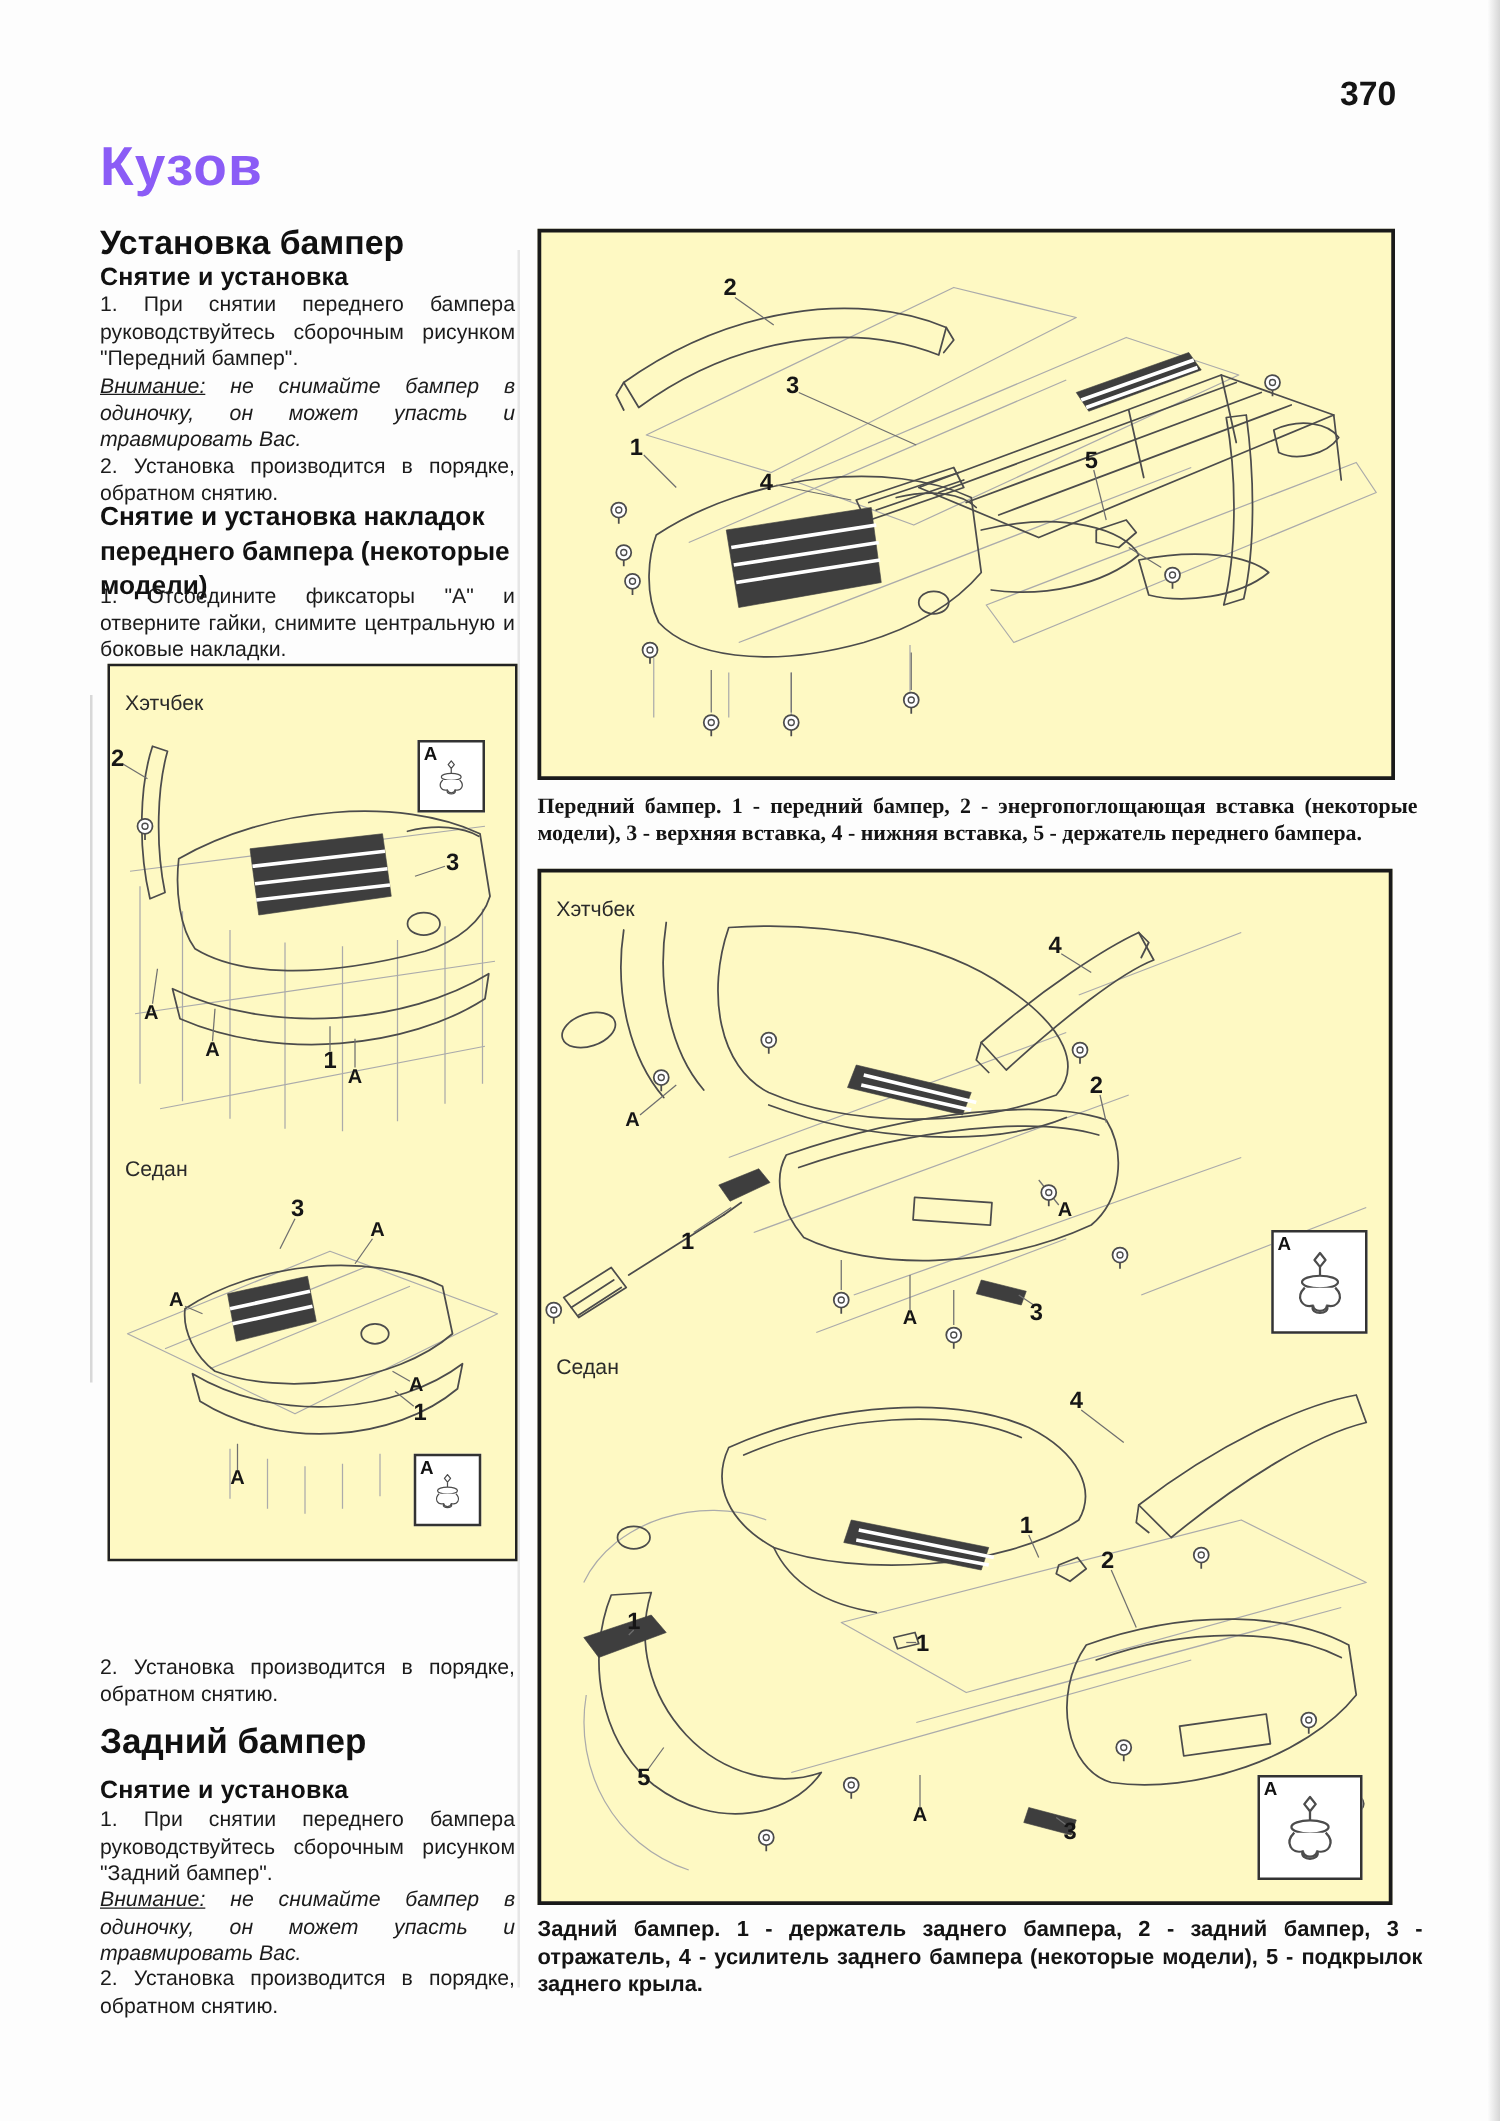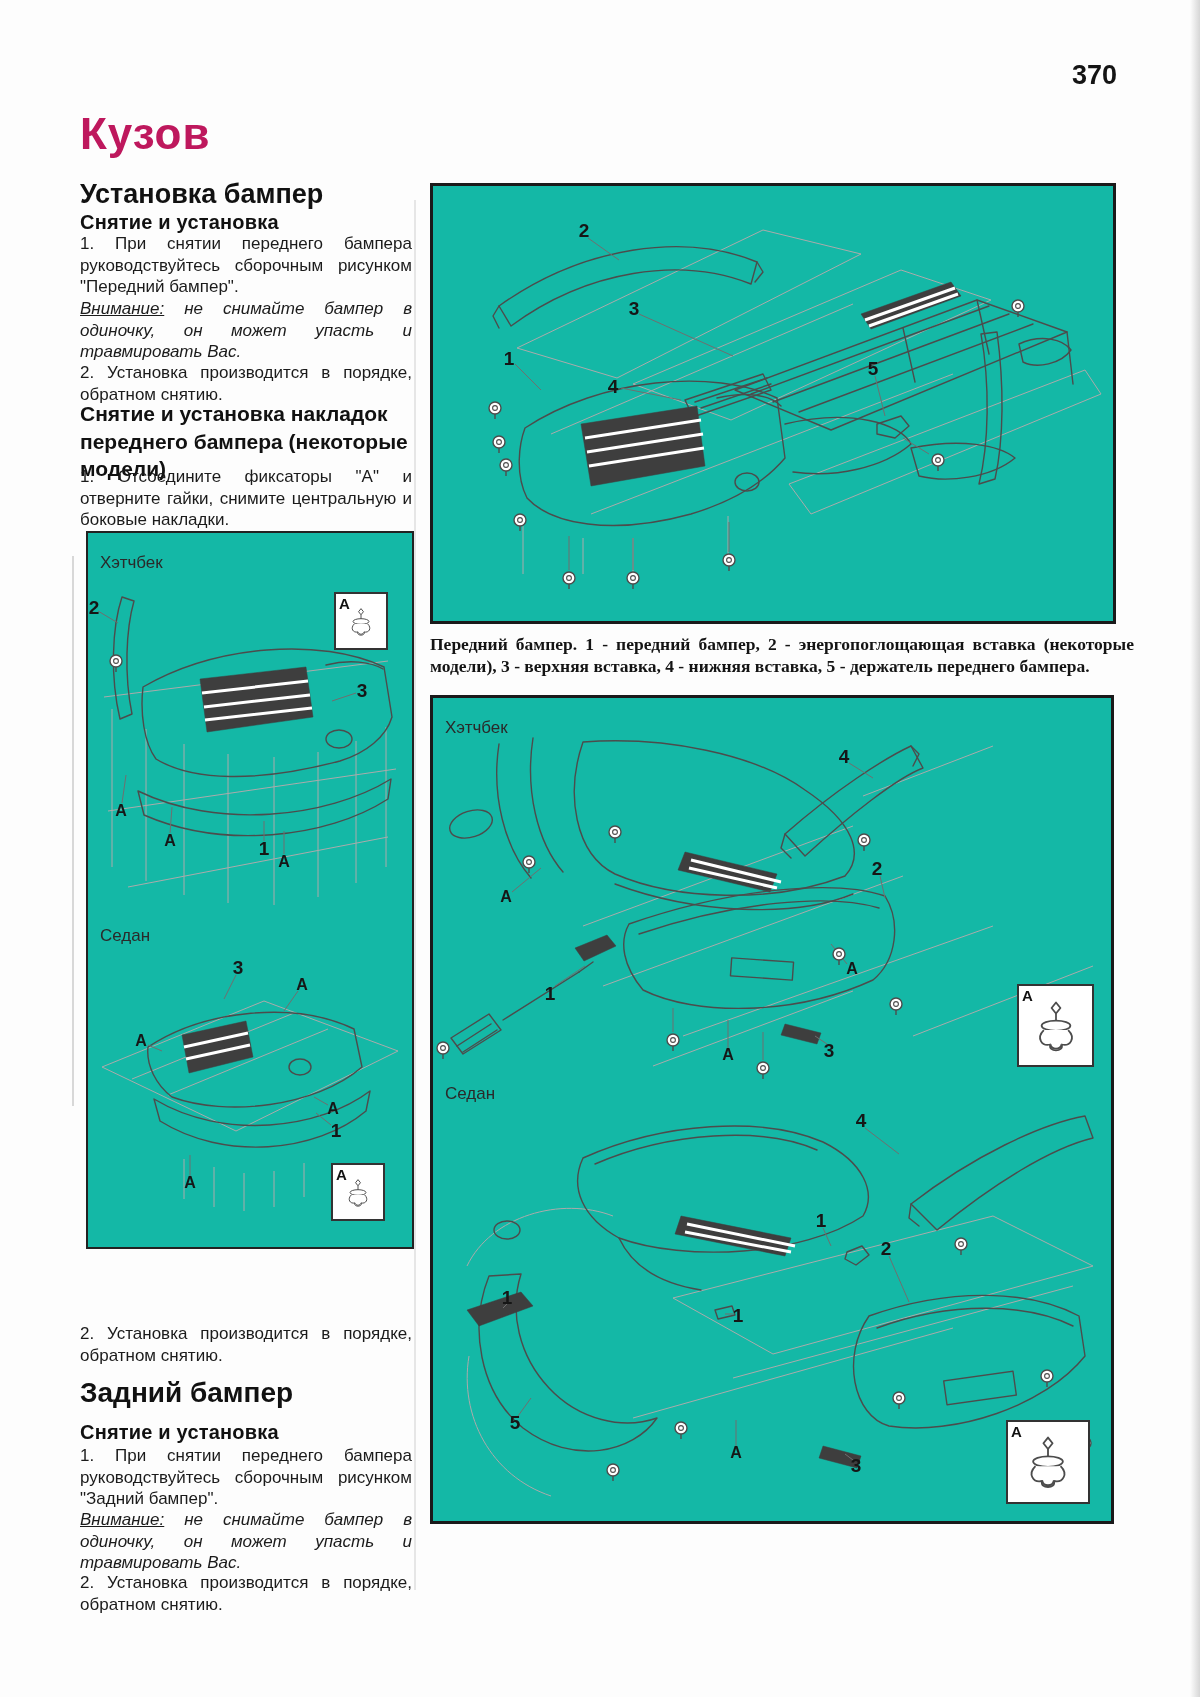--- a/index.html
+++ b/index.html
@@ -2,29 +2,29 @@
 <html lang="ru"><head>
 <meta charset="utf-8">
 <style>
   html,body{margin:0;padding:0;background:#e9e9e9;}
   .page{position:relative;width:1200px;height:1697px;margin:0 auto;background:#fdfdfd;
         font-family:"Liberation Sans",sans-serif;color:#1b1b1b;overflow:hidden;}
   .page::after{content:"";position:absolute;right:0;top:0;width:10px;height:100%;
         background:linear-gradient(to left,#d6d6d6,rgba(255,255,255,0));pointer-events:none;}
   .abs{position:absolute;}
   .page-number{font-size:27px;font-weight:bold;color:#141414;}
-  .h1{font-size:44px;font-weight:bold;letter-spacing:1px;color:#be185d;line-height:1;}
+  .h1{font-size:44px;font-weight:bold;letter-spacing:1px;color:#8b5cf6;line-height:1;}
   .h2{font-size:27px;font-weight:bold;color:#111;line-height:1.05;}
   .h3{font-size:20px;font-weight:bold;color:#111;line-height:1.3;letter-spacing:.2px;}
   .h3big{font-size:21px;font-weight:bold;color:#111;line-height:1.32;}
   .p{width:332px;font-size:17px;line-height:21.5px;text-align:justify;}
   .warn{font-style:italic;}
   .warn .u{text-decoration:underline;}
   .cap{font-weight:bold;font-size:17.5px;line-height:22px;text-align:justify;color:#141414;}
-  .frame{position:absolute;background:#14b8a6;border:2px solid #222;}
+  .frame{position:absolute;background:#fef9c3;border:2px solid #222;}
   .frame.thick{border-width:3px;border-color:#1a1a1a;}
   .fig-label{position:absolute;font-size:17px;color:#2a2a2a;}
   .sketch{position:absolute;}
   .ln{stroke:#4c4c4c;fill:none;stroke-width:1.4;stroke-linejoin:round;stroke-linecap:round;}
   .lt{stroke:#ababab;fill:none;stroke-width:1;stroke-linejoin:round;}
   .ld{stroke:#6f6f6f;fill:none;stroke-width:1;}
   .gd{fill:#3e3e3e;stroke:#3e3e3e;stroke-width:.5;}
   .gs path{stroke:#fff;stroke-width:3;fill:none;}
   .inset{position:absolute;border:2px solid #333;background:#fff;}
   .inset-a{position:absolute;left:3px;top:1px;font-weight:bold;font-size:15px;color:#111;}
@@ -317,20 +317,21 @@
     </svg>
 
     <div class="inset" style="left:573px;top:722px;width:80px;height:80px;">
       <span class="inset-a">A</span>
       <svg class="inset-svg" width="54" height="64" viewBox="-22 -30 44 56">
           <use href="#g-clip"></use>
         </svg>
     </div>
   </div>
 
+  <div class="abs cap" style="left:430px;top:1532px;width:708px;">Задний бампер. 1 - держатель заднего бампера, 2 - задний бампер, 3 - отражатель, 4 - усилитель заднего бампера (некоторые модели), 5 - подкрылок заднего крыла.</div>
 
   <div class="callouts" id="callout-layer">
       <span class="callout" style="left: 94px; top: 608px;">2</span>
       <span class="callout" style="left: 362px; top: 691px;">3</span>
       <span class="callout letter" style="left: 121px; top: 811px;">A</span>
       <span class="callout letter" style="left: 170px; top: 841px;">A</span>
       <span class="callout" style="left: 264px; top: 849px;">1</span>
       <span class="callout letter" style="left: 284px; top: 862px;">A</span>
       <span class="callout" style="left: 238px; top: 968px;">3</span>
       <span class="callout letter" style="left: 302px; top: 985px;">A</span>

